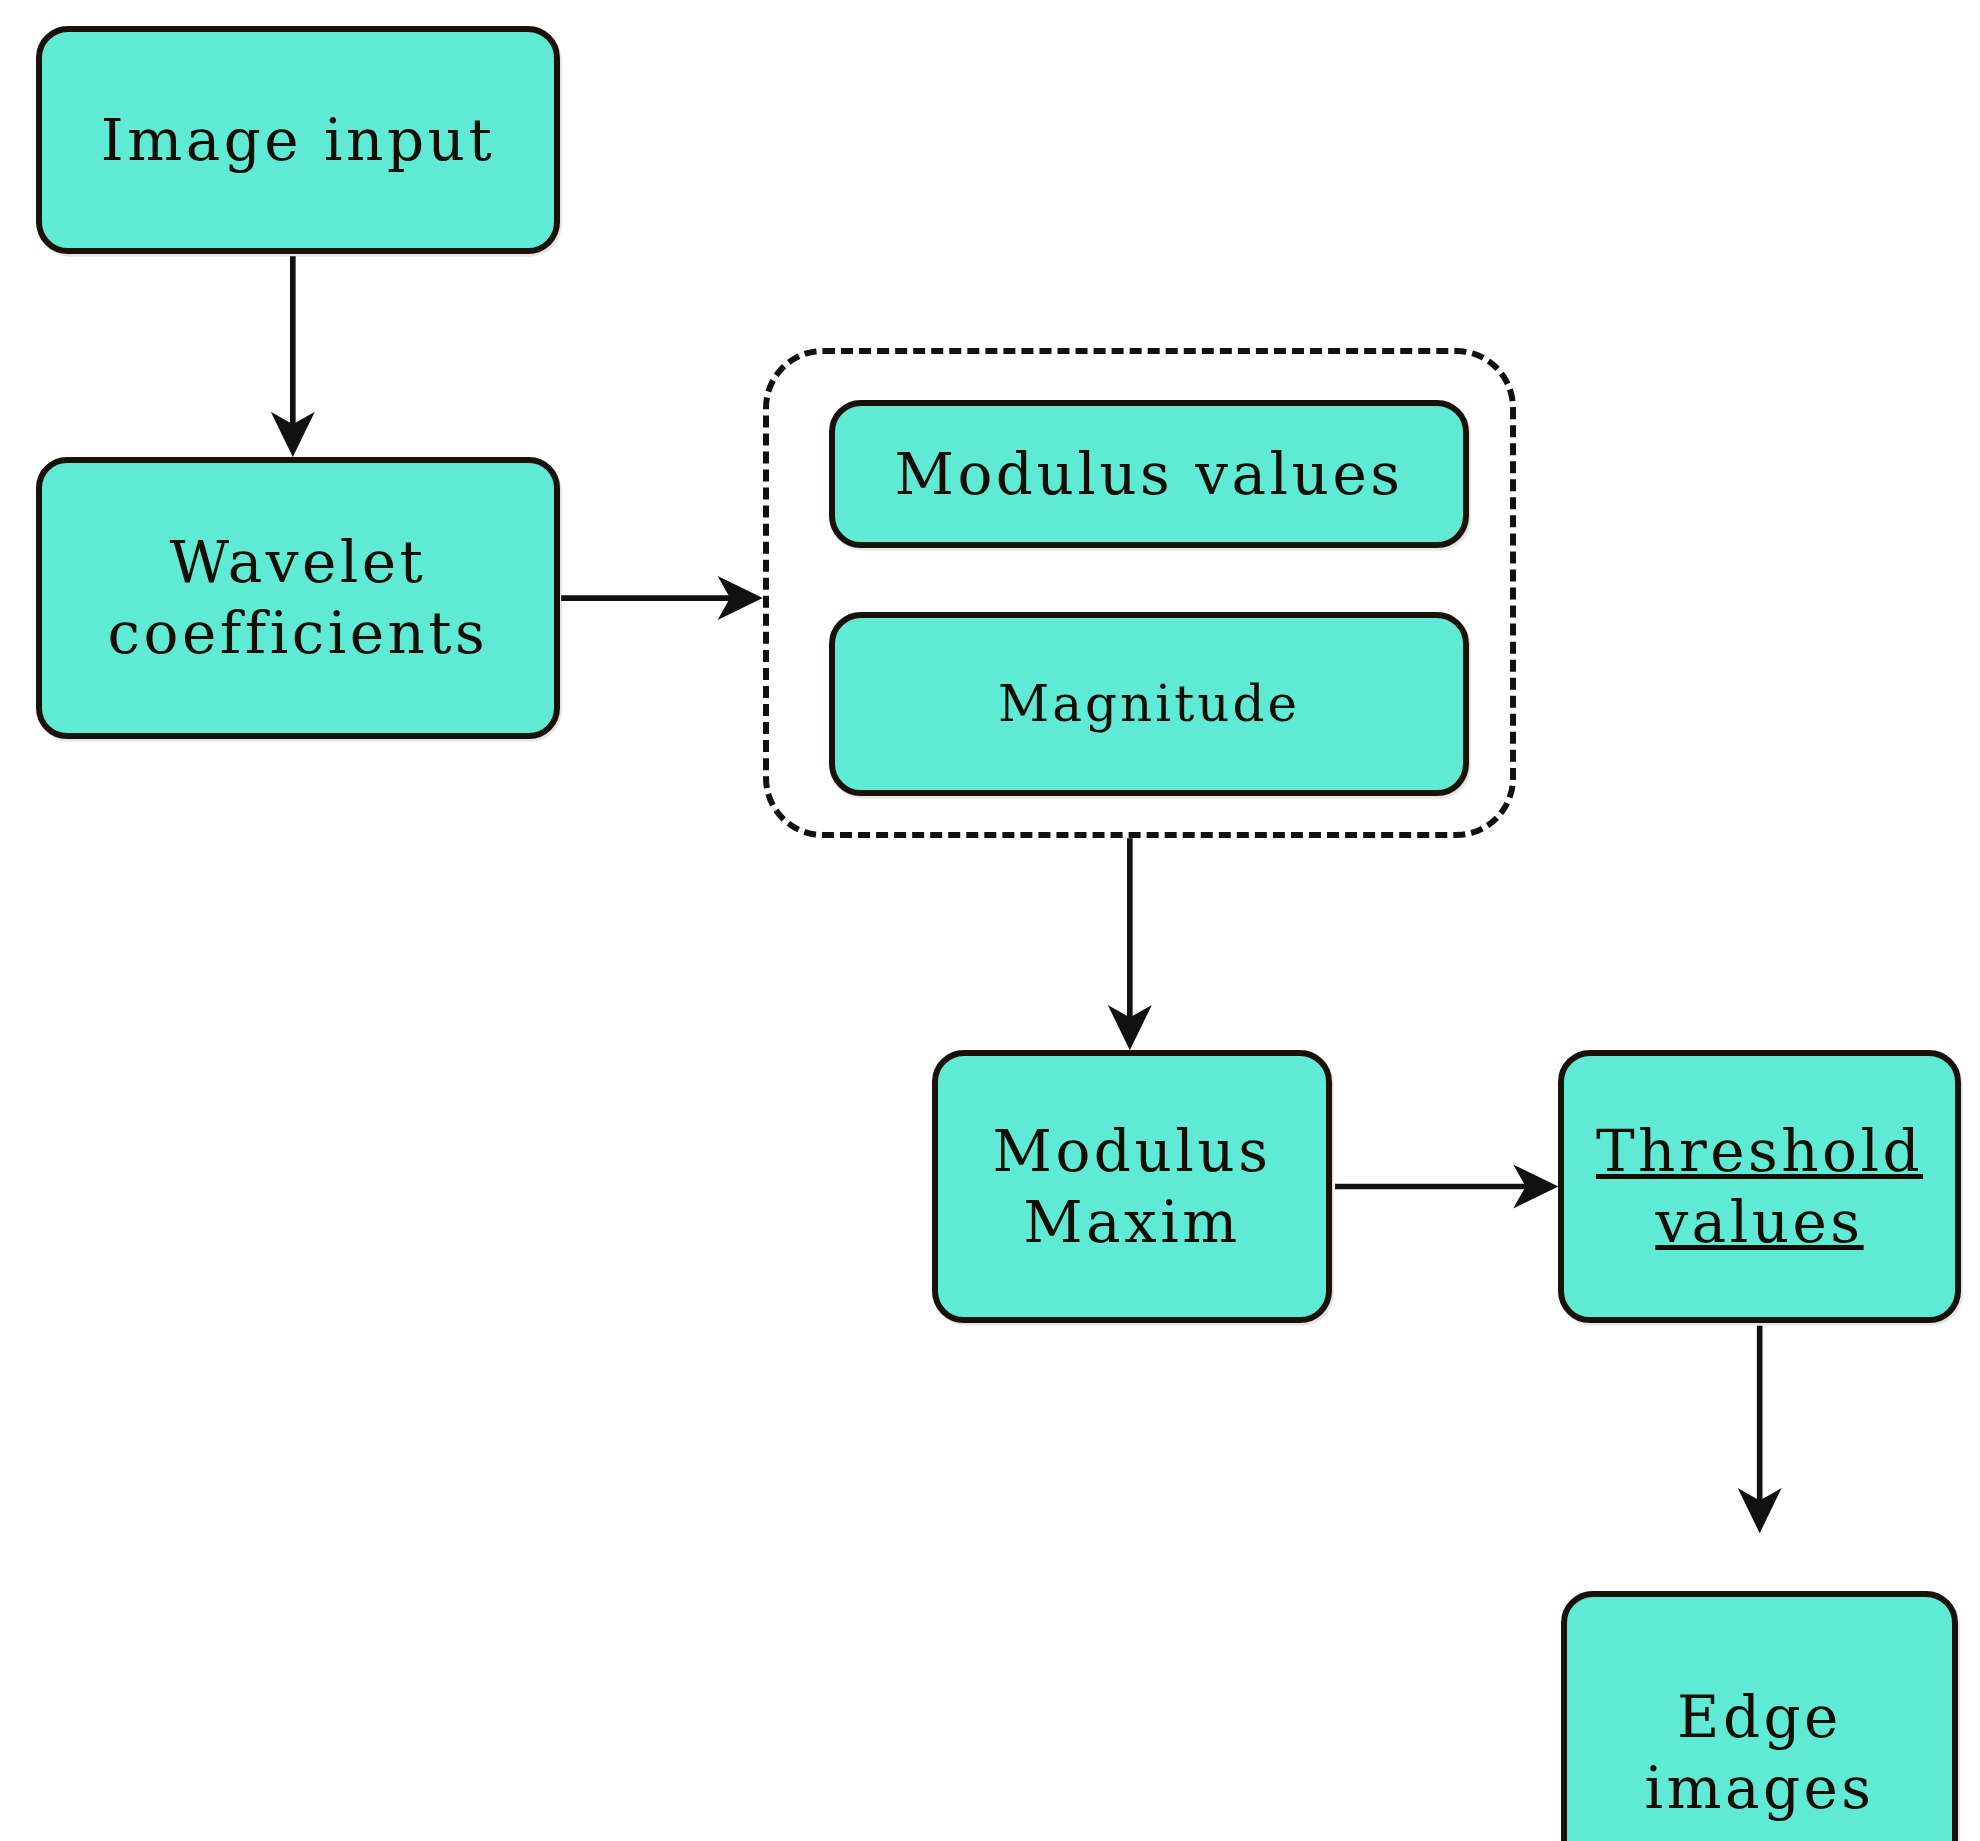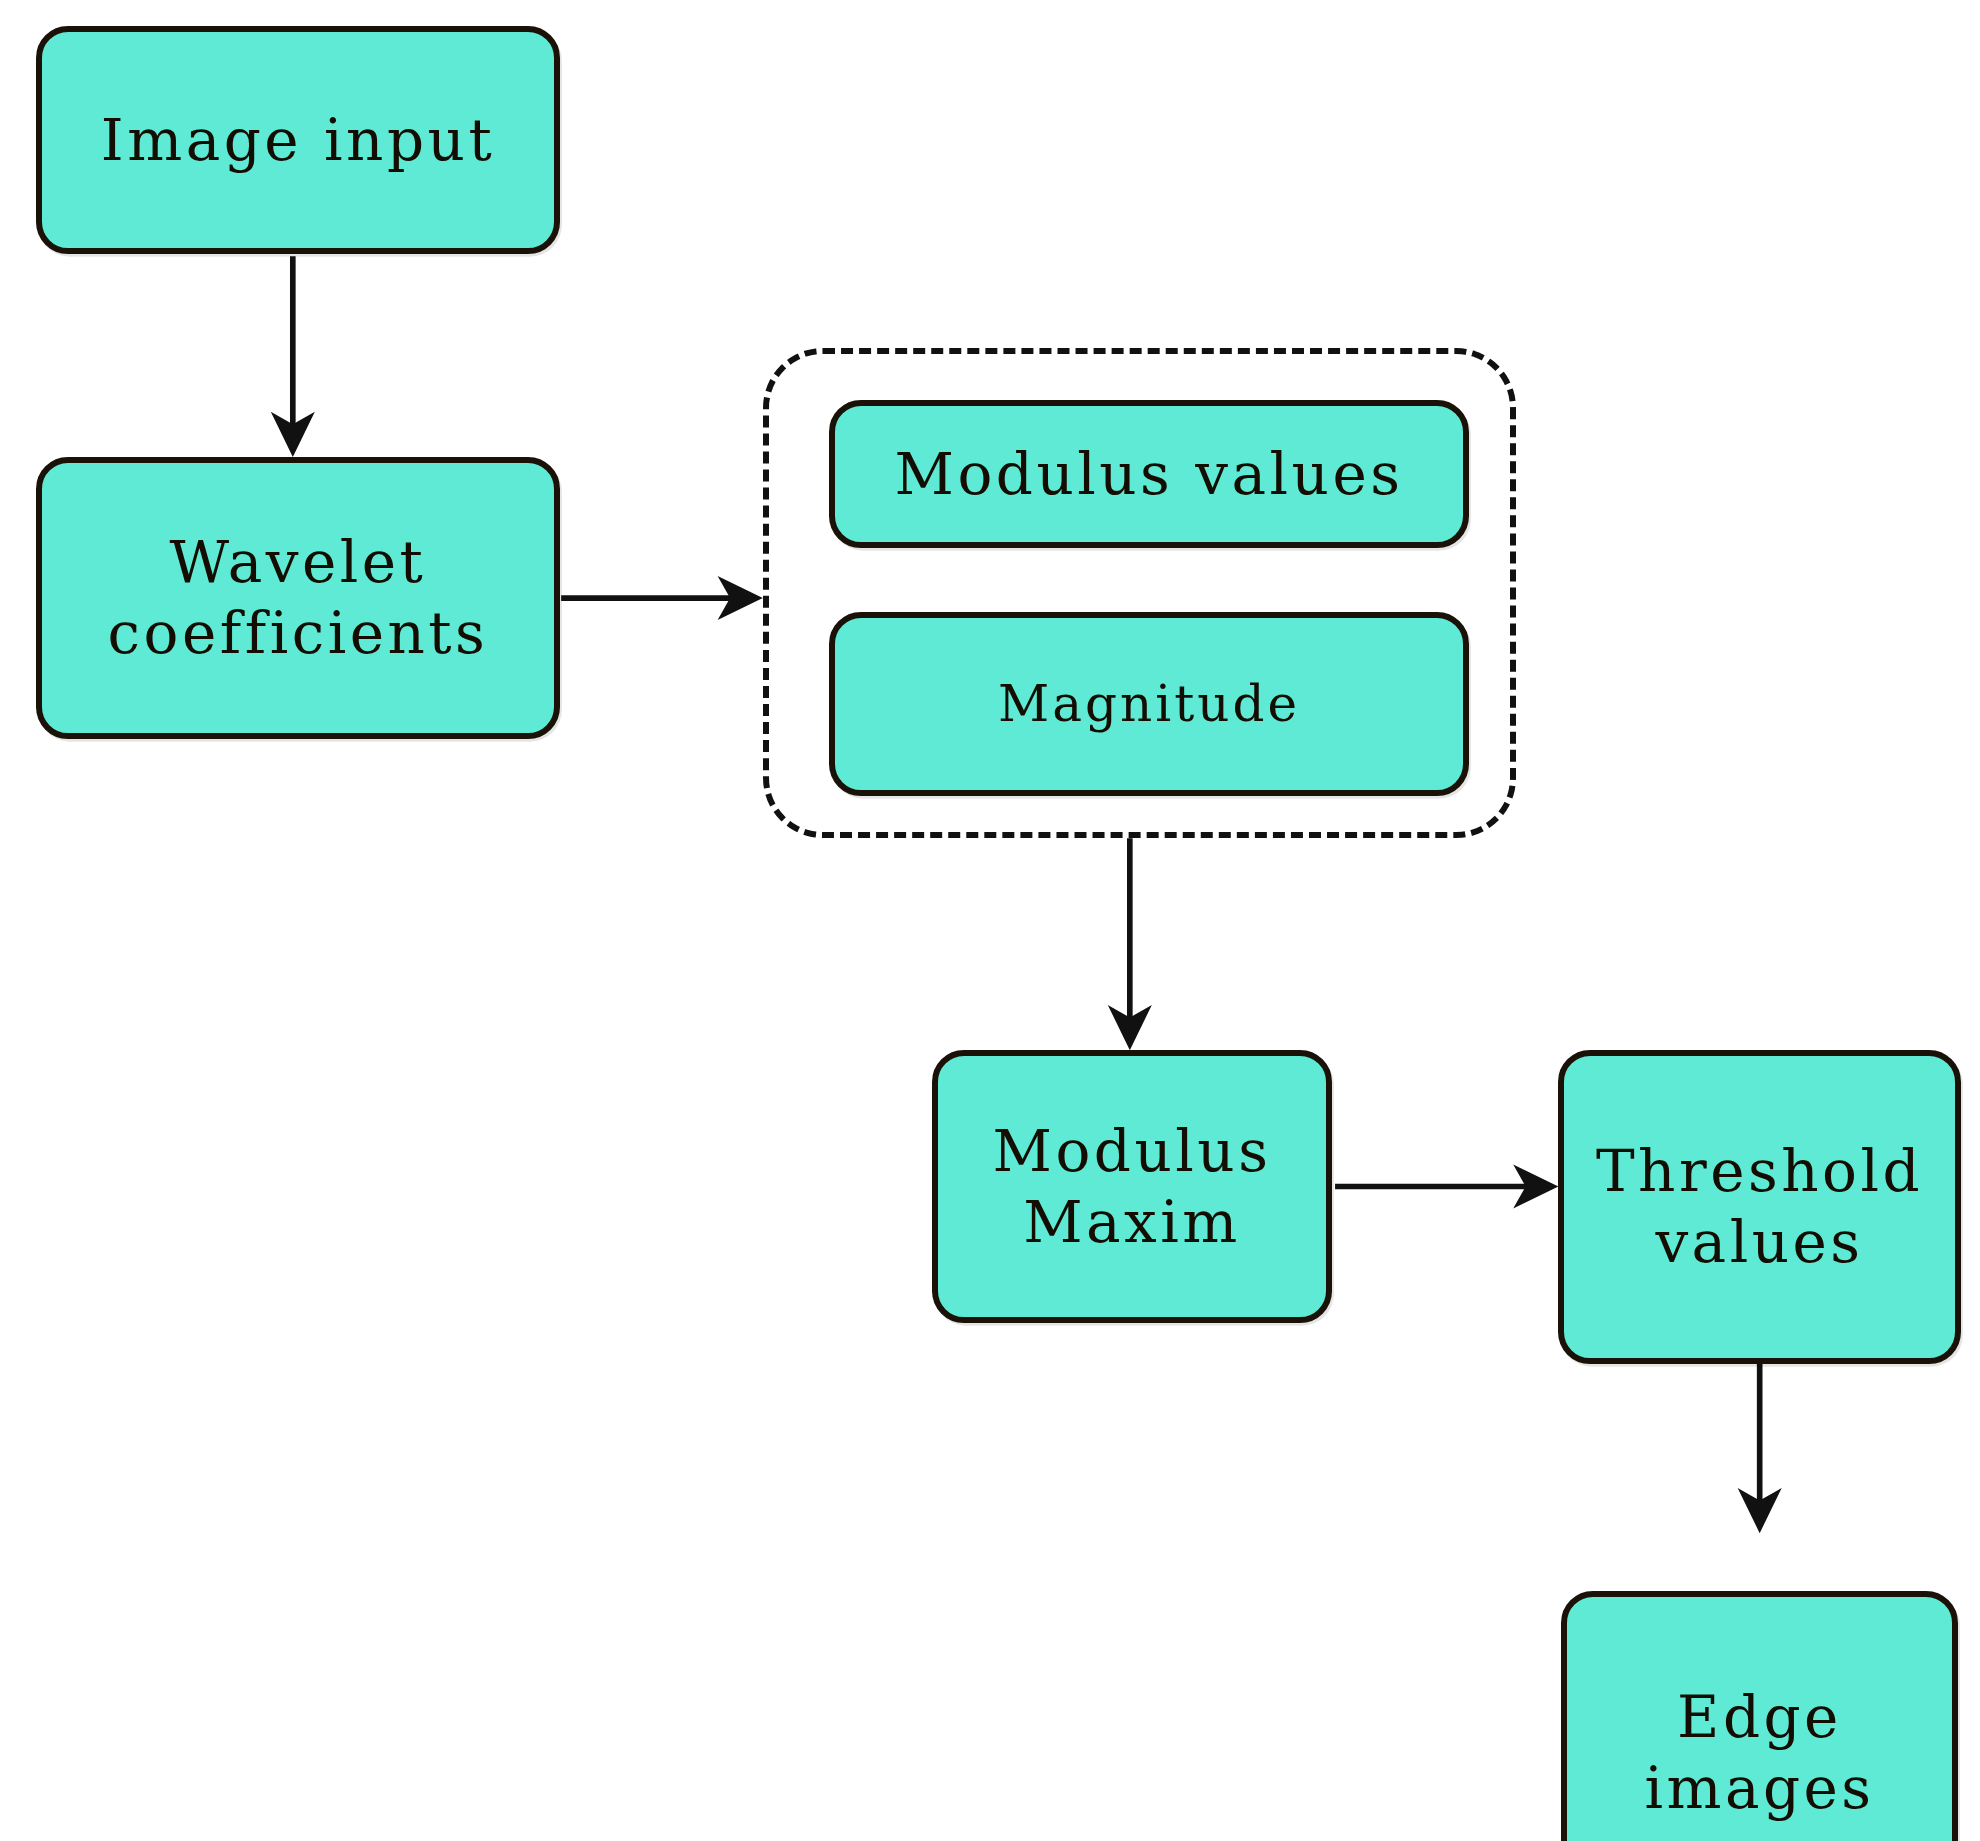--- a/index.html
+++ b/index.html
@@ -49,26 +49,26 @@
     position: absolute;
     box-sizing: border-box;
     border: 6.6px dashed #111111;
     border-radius: 60px;
     background: transparent;
     z-index: 1;
   }
 
   
   #node-image-input      { left: 36px;   top: 26px;   width: 524px;  height: 228px;  font-size: 58px; }
-  #node-wavelet          { left: 36px;   top: 457px;  width: 524px;  height: 282px;  font-size: 58px; }
+  #node-wavelet          { left: 36px;   top: 457px;  width: 524px;  height: 282px;  font-size: 58px; border-radius: 31px; }
   #group-modulus         { left: 763px;  top: 348px;  width: 753px;  height: 490px; }
   #node-modulus-values   { left: 829px;  top: 400px;  width: 640px;  height: 148px;  font-size: 58px; }
   #node-magnitude        { left: 829px;  top: 612px;  width: 640px;  height: 184px;  font-size: 50px; }
   #node-modulus-maxim    { left: 932px;  top: 1050px; width: 400px;  height: 273px;  font-size: 58px; }
-  #node-threshold-values { left: 1558px; top: 1050px; width: 403px;  height: 314px;  font-size: 58px; }
+  #node-threshold-values { left: 1558px; top: 1050px; width: 403px;  height: 273px;  font-size: 58px; text-decoration: underline; }
   #node-edge-images      { left: 1561px; top: 1591px; width: 397px;  height: 324px;  font-size: 58px; }
 </style>
 </head>
 <body>
 
 <div id="canvas">
 
   <div class="group-dashed" id="group-modulus"></div>
 
   <svg id="wires" viewBox="0 0 2103 1956">

